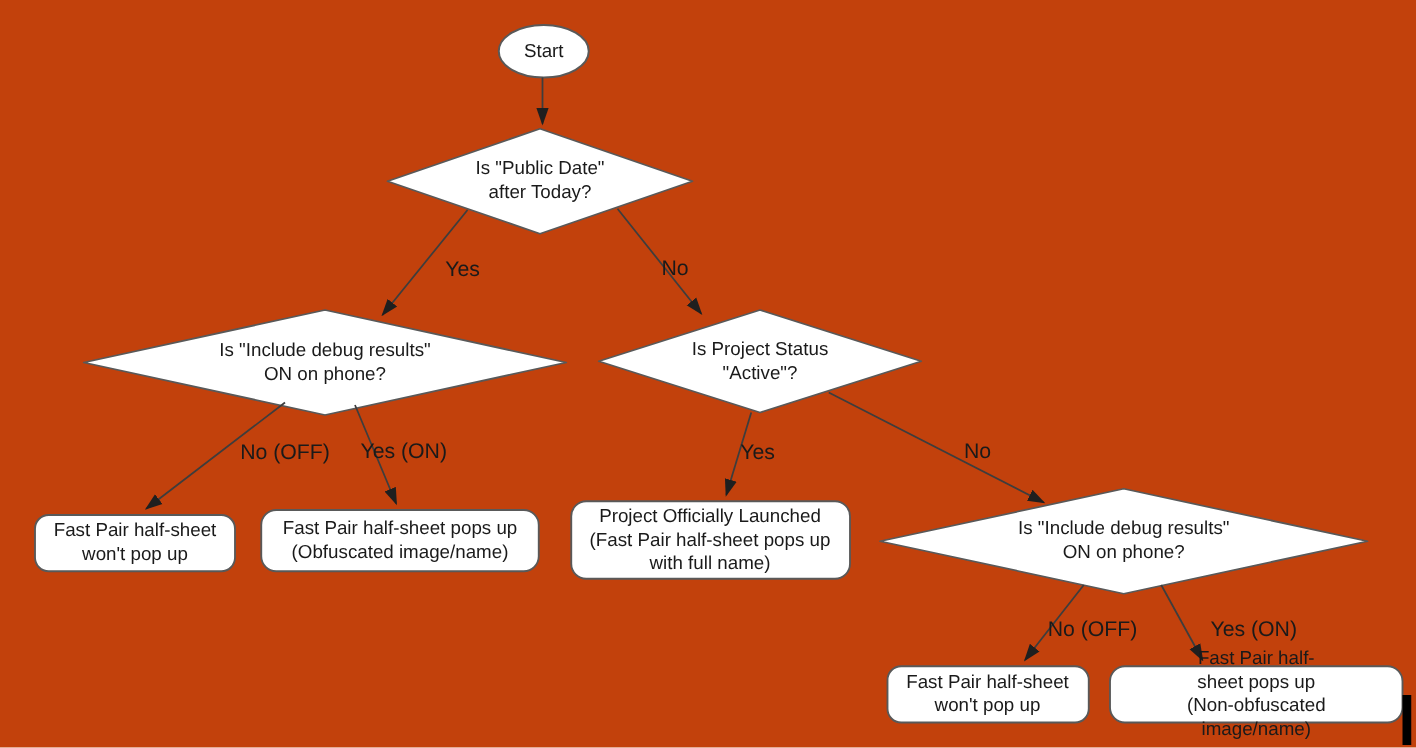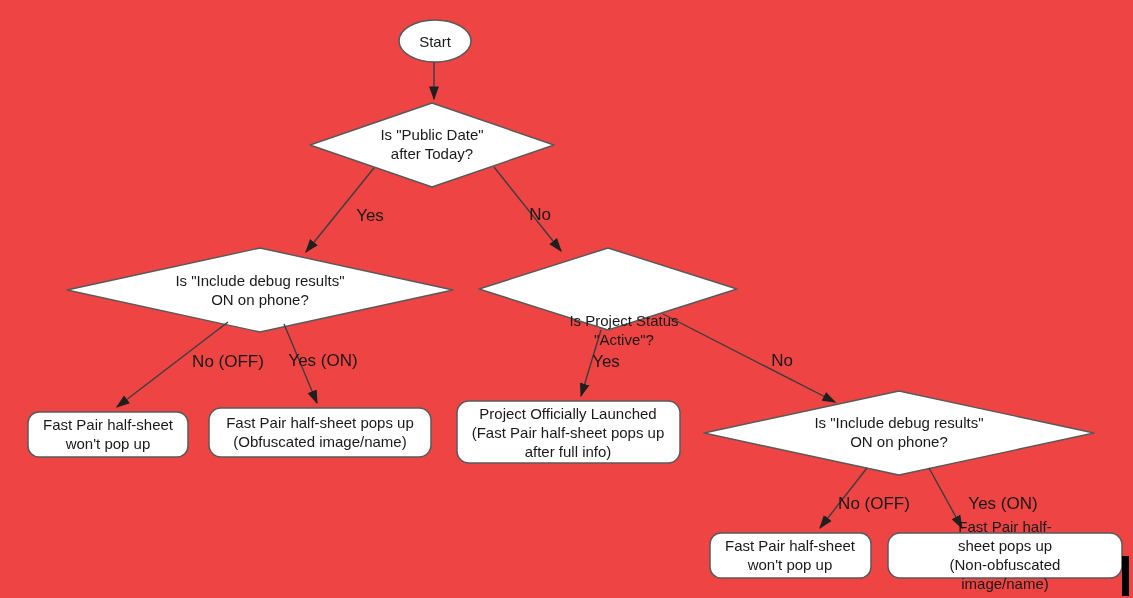--- a/index.html
+++ b/index.html
@@ -1,20 +1,20 @@
 <!DOCTYPE html>
 <html><head>
 <meta charset="utf-8">
 <style>
   html, body { margin: 0; padding: 0; background: #ffffff; }
   .canvas {
     position: relative;
     width: 1133px;
     height: 598px;
-    background: #ef4444;
+    background: #c2410c;
     font-family: "Liberation Sans", sans-serif;
     color: #1a1a1a;
     overflow: hidden;
   }
   .canvas svg { position: absolute; left: 0; top: 0; }
   .node-label {
     position: absolute;
     transform: translate(-50%, -50%);
     text-align: center;
     white-space: pre-line;
@@ -91,35 +91,35 @@
   </svg>
 
   <div class="node-label" style="left:435px; top:41px;">Start</div>
 
   <div class="node-label" style="left:432px; top:144px;">Is "Public Date"
 after Today?</div>
 
   <div class="node-label" style="left:260px; top:290px;">Is "Include debug results"
 ON on phone?</div>
 
-  <div class="node-label" style="left:624px; top:289px;margin-top:41px;">Is Project Status
+  <div class="node-label" style="left:608px; top:289px;">Is Project Status
 "Active"?</div>
 
   <div class="node-label" style="left:899px; top:432px;">Is "Include debug results"
 ON on phone?</div>
 
   <div class="node-label" style="left:108px; top:434px;">Fast Pair half-sheet
 won't pop up</div>
 
   <div class="node-label" style="left:320px; top:432px;">Fast Pair half-sheet pops up
 (Obfuscated image/name)</div>
 
   <div class="node-label" style="left:568px; top:432px;">Project Officially Launched
 (Fast Pair half-sheet pops up
-after full info)</div>
+with full name)</div>
 
   <div class="node-label" style="left:790px; top:555px;">Fast Pair half-sheet
 won't pop up</div>
 
   <div class="node-label" style="left:1005px; top:555px;">Fast Pair half-sheet pops up
 (Non-obfuscated image/name)</div>
 
   <div class="edge-label" style="left:370px; top:216px;">Yes</div>
 
   <div class="edge-label" style="left:540px; top:215px;">No</div>

